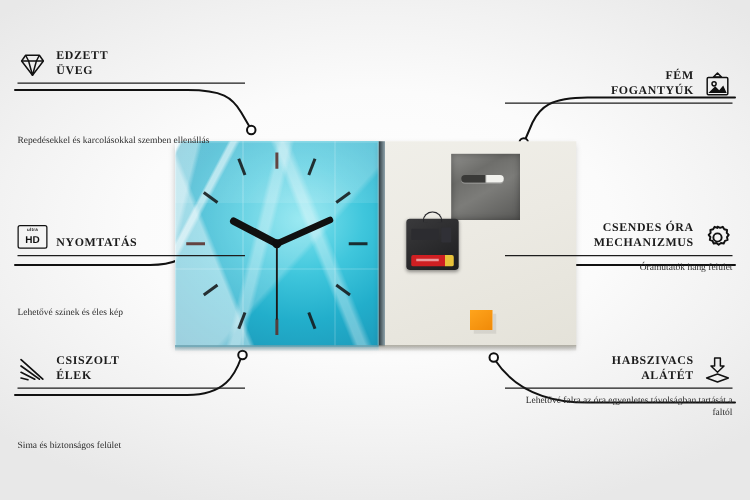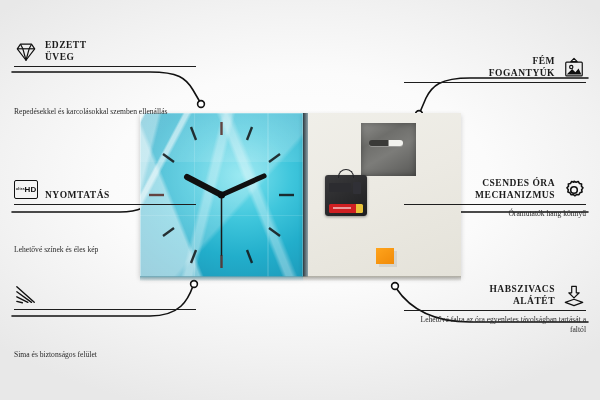--- a/index.html
+++ b/index.html
@@ -30,21 +30,21 @@
   .feat.left .sub  { text-align:left;margin-top:40px; }
   .feat.right .head{ justify-content:flex-end; }
   .feat.right .ttl { text-align:right; }
   .feat.right .sub { text-align:right; }
 
   .ico { width:24px; height:22px; flex:0 0 auto; display:block; }
   .ico svg { width:100%; height:100%; display:block; }
 
   .hdbadge {
     width:24px; height:19px; border:1.3px solid #111; border-radius:2px;
-    display:flex; align-items:center; justify-content:center;
+    display:flex; flex-direction:column; align-items:center; justify-content:center;
     line-height:1; flex:0 0 auto;
   }
   .hdbadge .u { font-size:3.6px; font-weight:700; letter-spacing:.2px; color:#111;
                 font-family:"Liberation Sans",sans-serif; }
   .hdbadge .h { font-size:8px; font-weight:700; color:#111; margin-top:.5px;
                 font-family:"Liberation Sans",sans-serif; }
 
   
   .clock-front {
     position:absolute; left:140px; top:113px; width:163px; height:164px;
@@ -223,20 +223,24 @@
       <span class="ico">
         <svg viewBox="0 0 26 24">
             <g stroke="#111" stroke-width="1.5" stroke-linecap="round">
           <line x1="3" y1="3" x2="22" y2="20"></line>
               <line x1="3" y1="8.5" x2="19" y2="20"></line>
           <line x1="3" y1="14" x2="15" y2="20"></line>
               <line x1="3" y1="19" x2="9" y2="20.5"></line>
             </g>
           </svg>
       </span>
+      <span class="ttl">
+        <span>CSISZOLT</span><br>
+        <span>ÉLEK</span>
+      </span>
     </div>
     <div class="rule"></div>
     <div class="sub">Sima és biztonságos felület</div>
   </div>
 
   <div class="feat right" style="left:404px; top:40px;margin-top:16px;">
     <div class="head">
       <span class="ttl">
         <span>FÉM</span><br>
         <span>FOGANTYÚK</span>
@@ -264,21 +268,21 @@
       <span class="ico">
         <svg viewBox="0 0 26 24">
             <g fill="none" stroke="#111" stroke-width="1.7" stroke-linejoin="round">
           <path d="M13 2.5 l2.3 1.1 2.3-.9 1.3 2.1 2.4.6 -.2 2.5 1.7 1.8 -1.5 2 .5 2.4 -2.3 .9 -1.1 2.2 -2.4-.4 -2 1.5 -1.9-1.5 -2.4 .4 -1.1-2.2 -2.3-.9 .5-2.4 -1.5-2 1.7-1.8 -.2-2.5 2.4-.6 1.3-2.1 2.3 .9 Z"></path>
           <circle cx="13" cy="12" r="3.6"></circle>
             </g>
           </svg>
       </span>
     </div>
     <div class="rule"></div>
-    <div class="sub">Óramutatók hang könnyű</div>
+    <div class="sub">Óramutatók hang felület</div>
   </div>
 
   <div class="feat right" style="left:404px; top:284px;">
     <div class="head">
       <span class="ttl">
         <span>HABSZIVACS</span><br>
         <span>ALÁTÉT</span>
       </span>
       <span class="ico">
         <svg viewBox="0 0 26 24">

